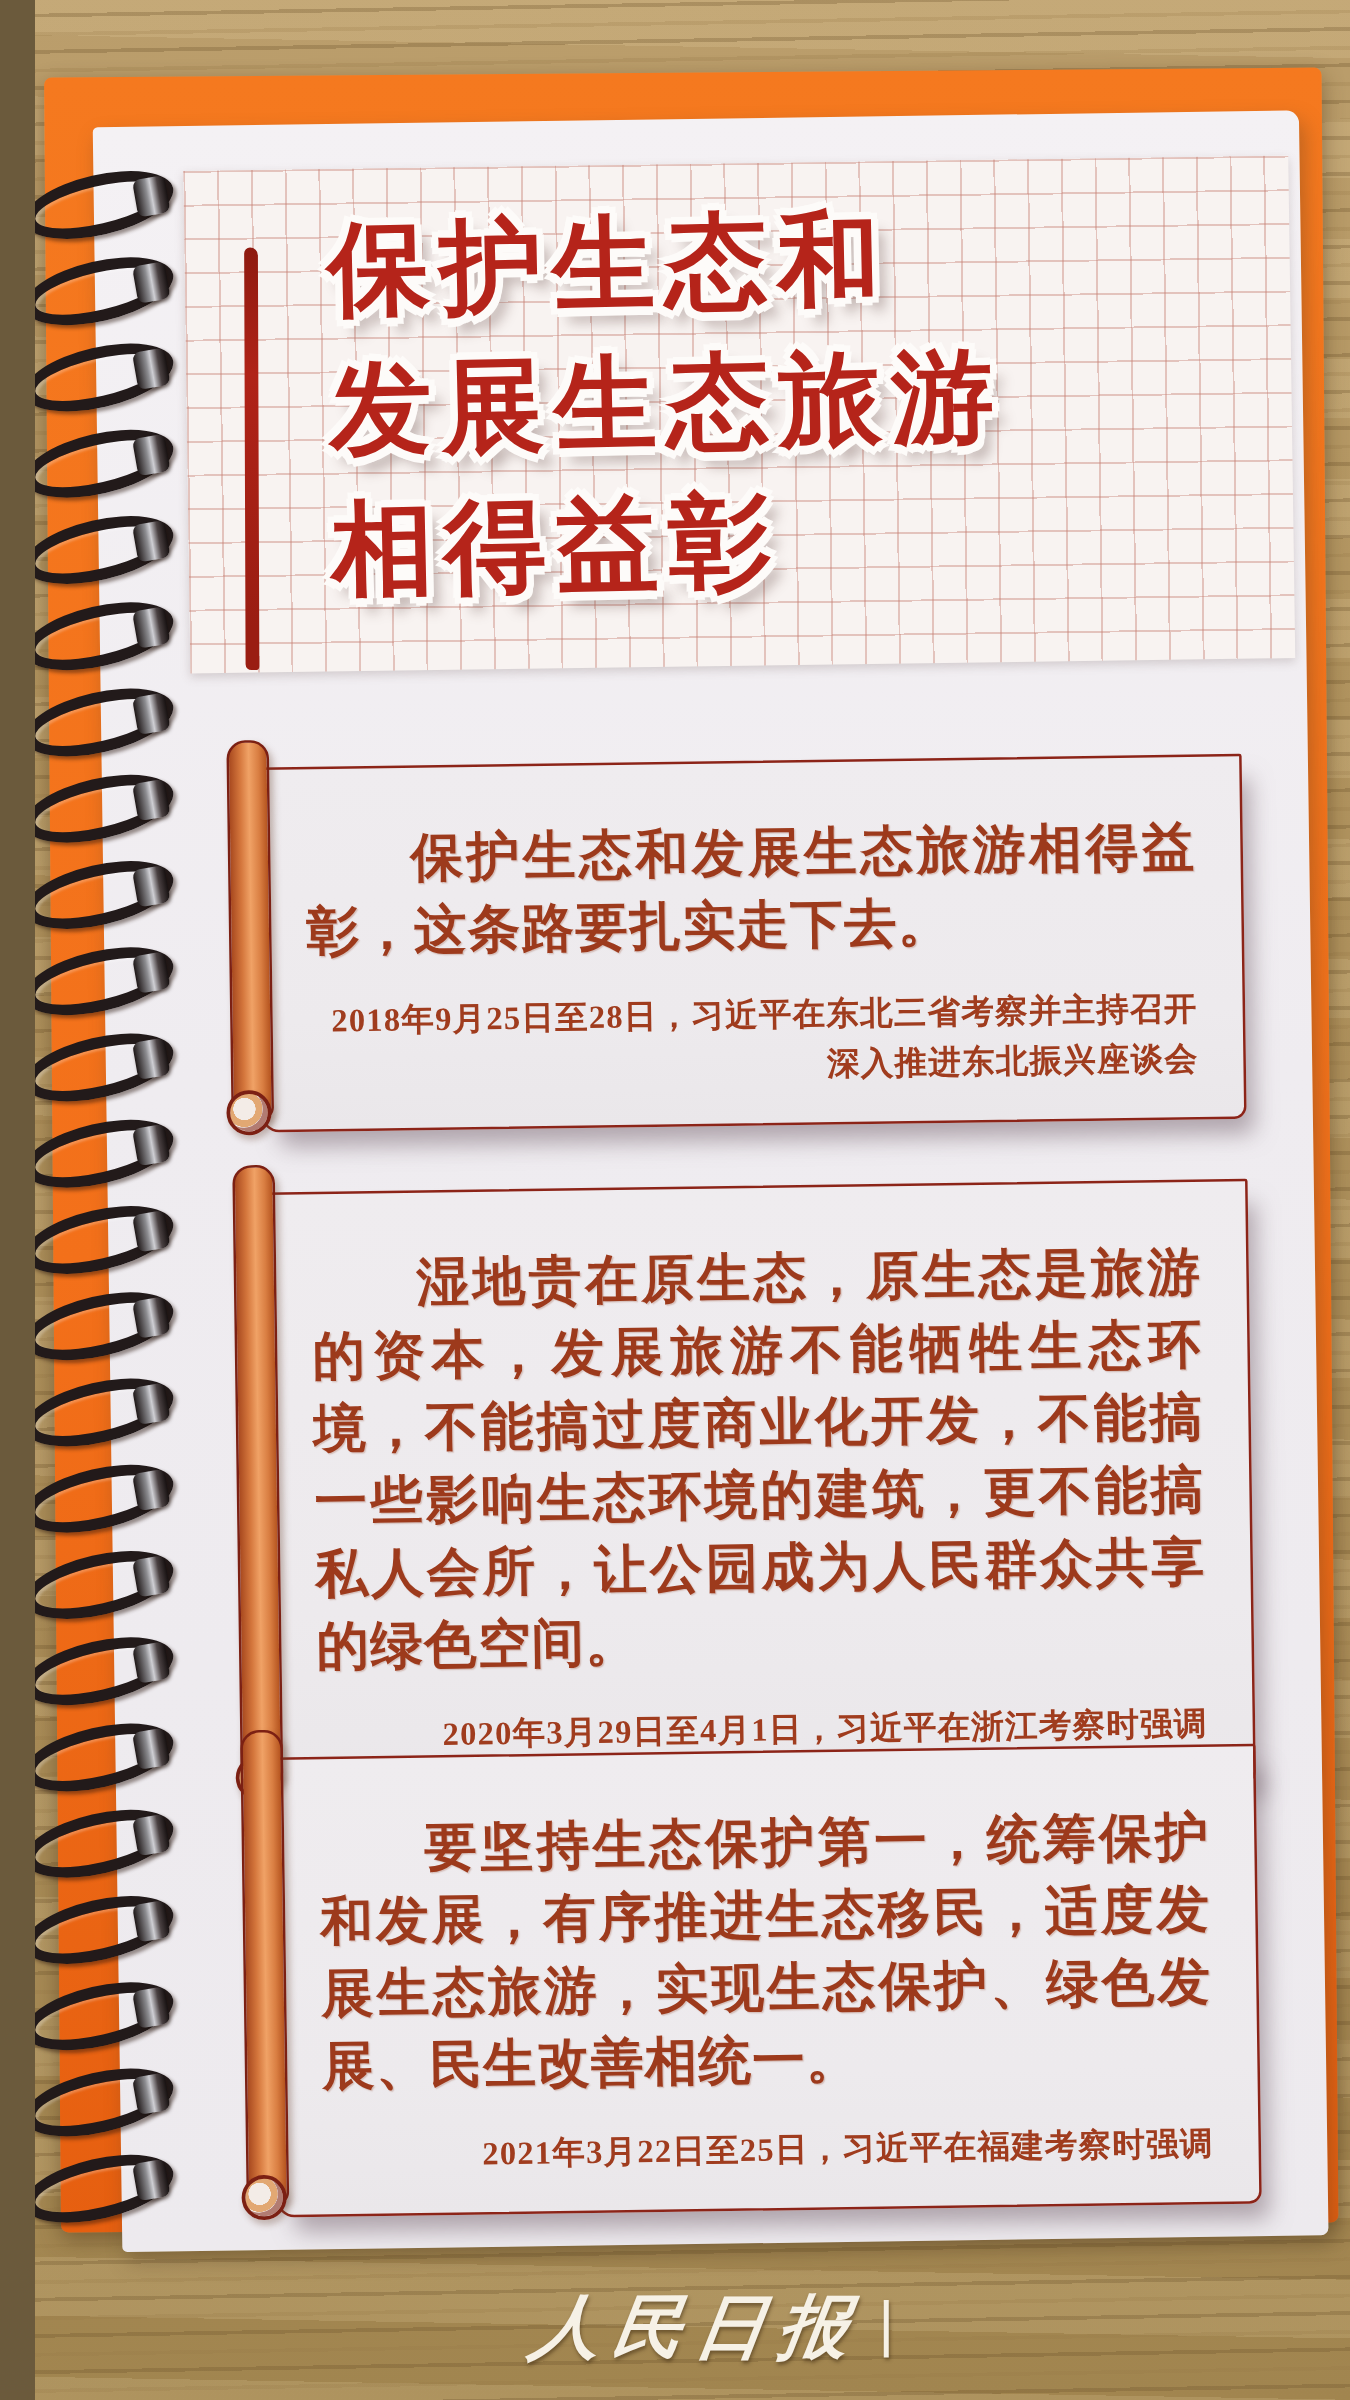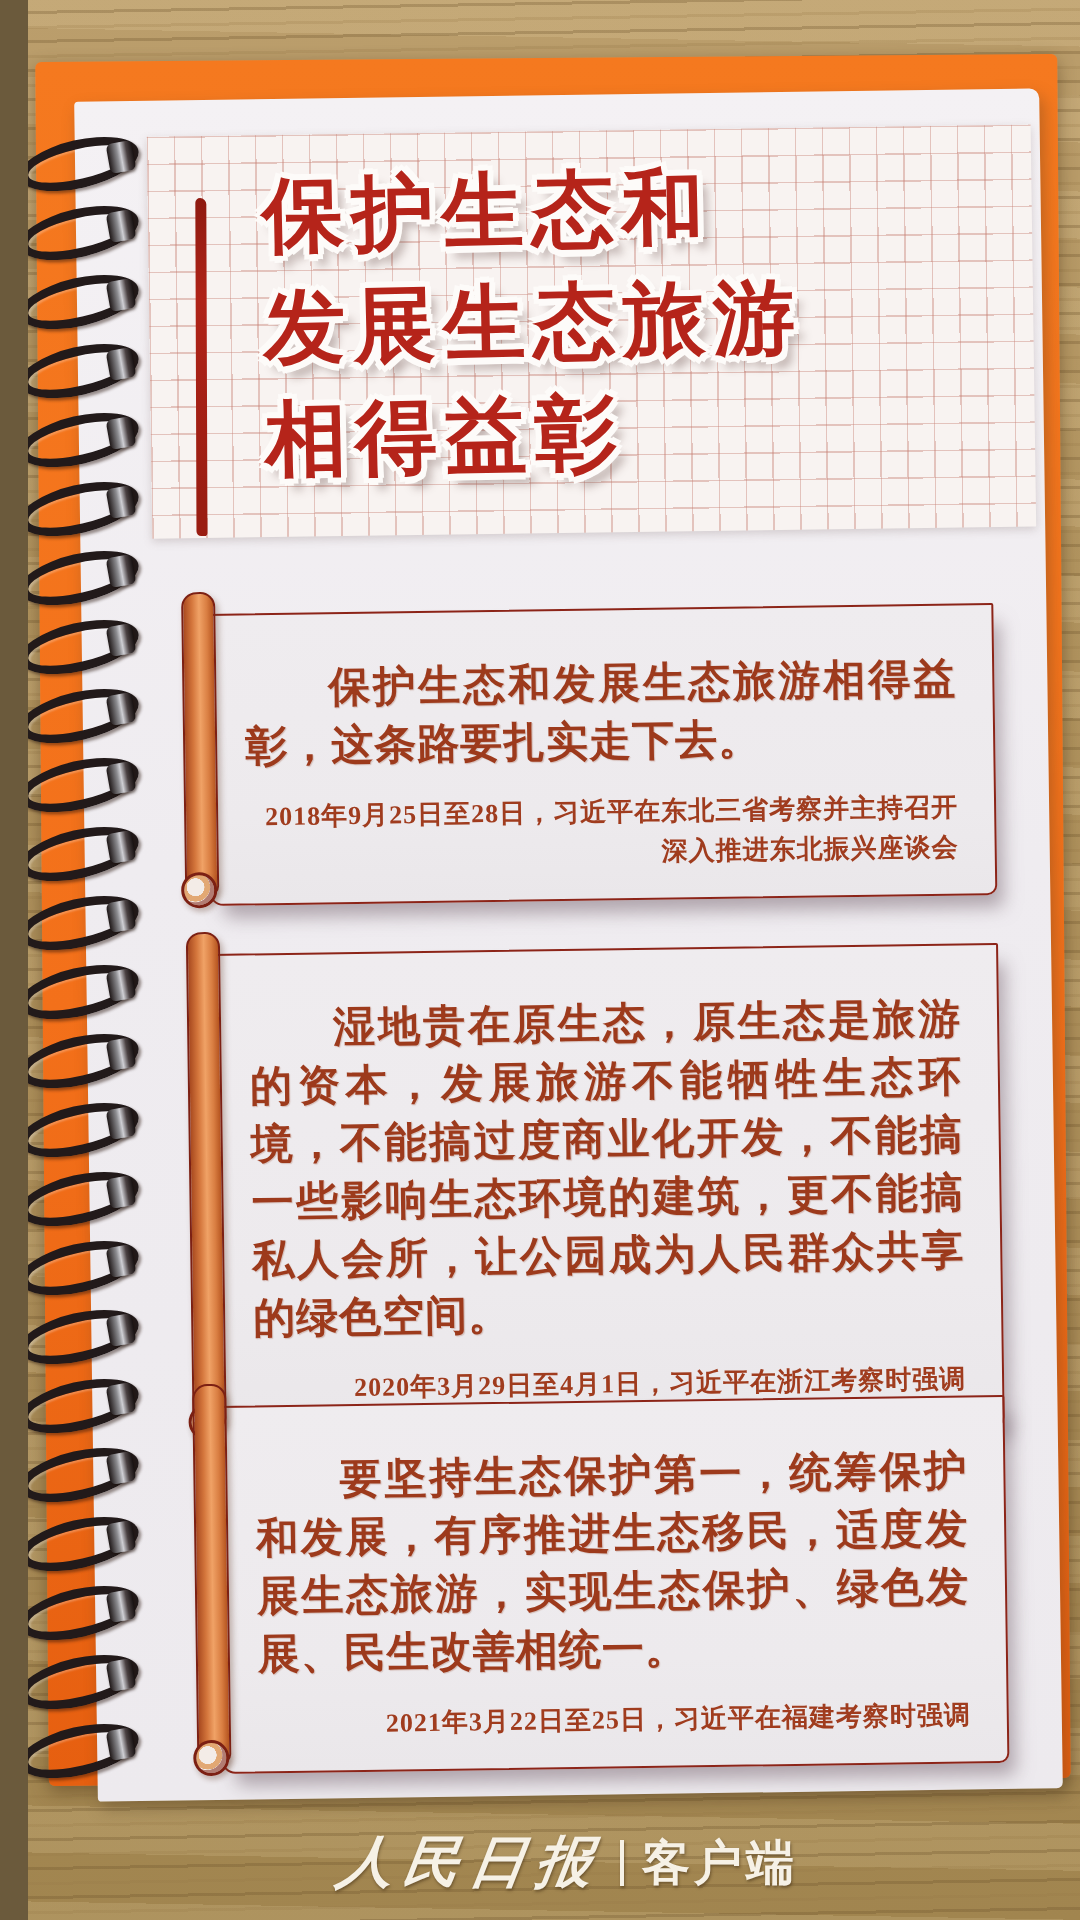--- a/index.html
+++ b/index.html
@@ -198,16 +198,15 @@
       <div class="coil" style="top: 1451px;"></div>
       <div class="coil" style="top: 1520px;"></div>
       <div class="coil" style="top: 1589px;"></div>
       <div class="coil" style="top: 1658px;"></div>
       <div class="coil" style="top: 1727px;"></div>
     </div>
 
   <div class="footer">
     <span class="brand-script">人民日报</span>
     <span class="brand-divider"></span>
-    <span class="brand-suffix">客户端</span>
   </div>
 
 </div>
 
 </body></html>

